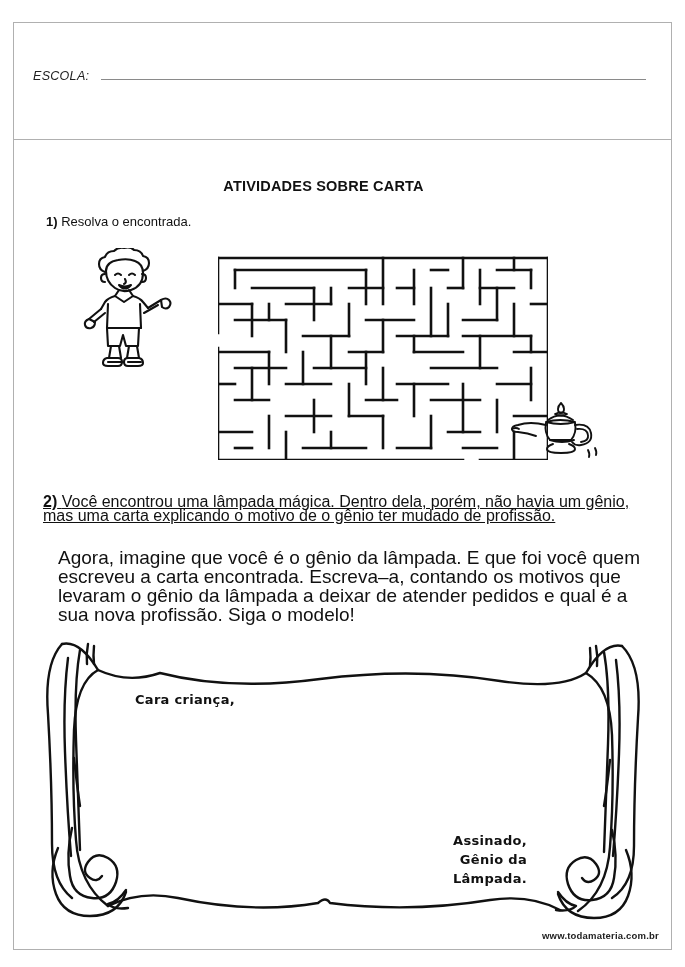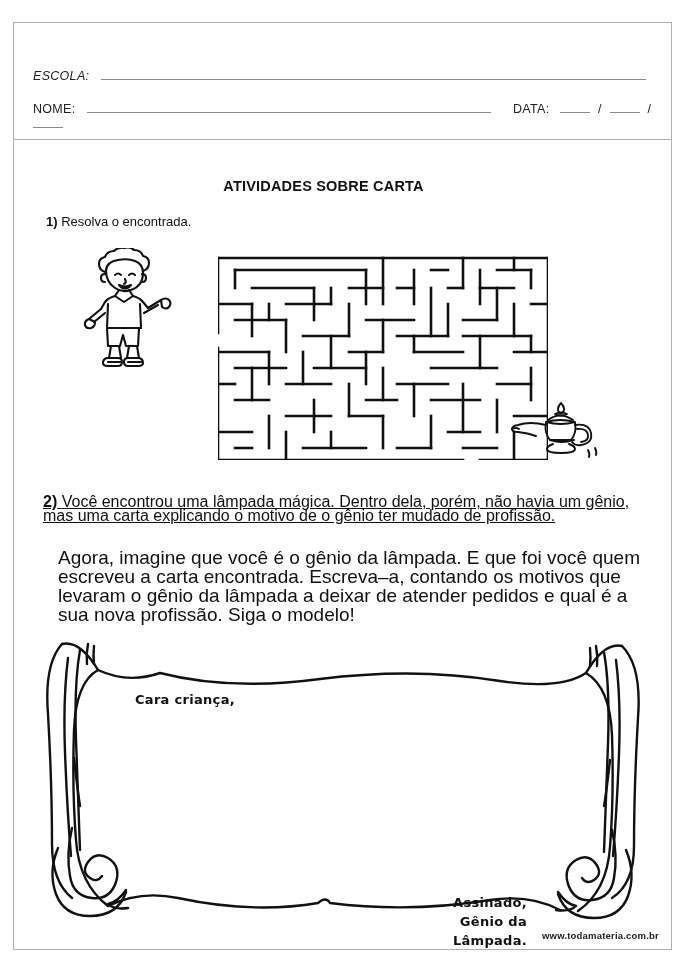--- a/index.html
+++ b/index.html
@@ -40,46 +40,36 @@
   .lamp{position:absolute;left:505px;top:398px;}
   .scroll{position:absolute;left:22px;top:628px;}
 
   .footer{position:absolute;left:0;top:930px;width:659px;text-align:right;
           padding-right:31px;font-size:9.5px;font-weight:bold;color:#222;
           letter-spacing:.2px;}
 
   .hw{font-family:"DejaVu Sans",sans-serif;font-weight:bold;font-size:13px;
       letter-spacing:.3px;}
   .scroll-greet{position:absolute;left:135px;top:692px;}
-  .scroll-sign{position:absolute;left:395px;top:893px;text-align:right;
+  .scroll-sign{position:absolute;left:395px;top:831px;text-align:right;
                width:132px;line-height:19px;}
 </style>
 </head>
 <body>
 
 <div class="page-border"></div>
 
 <div class="header">
 
 
   <div class="fieldrow row-escola">
     <span class="flabel">ESCOLA:</span>
     <span class="fline" style="width:545px;margin-left:8px;"></span>
   </div>
 
-  <div class="fieldrow row-nome">
-    <span class="flabel">NOME:</span>
-    <span class="fline" style="width:404px;margin-left:8px;"></span>
-    <span class="flabel" style="margin-left:18px;">DATA:</span>
-    <span class="fline" style="width:30px;margin-left:7px;"></span>
-    <span class="flabel" style="margin:0 4px;">/</span>
-    <span class="fline" style="width:30px;"></span>
-    <span class="flabel" style="margin:0 4px;">/</span>
-    <span class="fline" style="width:30px;"></span>
-  </div>
 </div>
 <div class="hdivider"></div>
 
 <div class="title">ATIVIDADES SOBRE CARTA</div>
 
 <div class="q1">
   <b>1)</b>
   <span>Resolva o encontrada.</span>
 </div>
 

